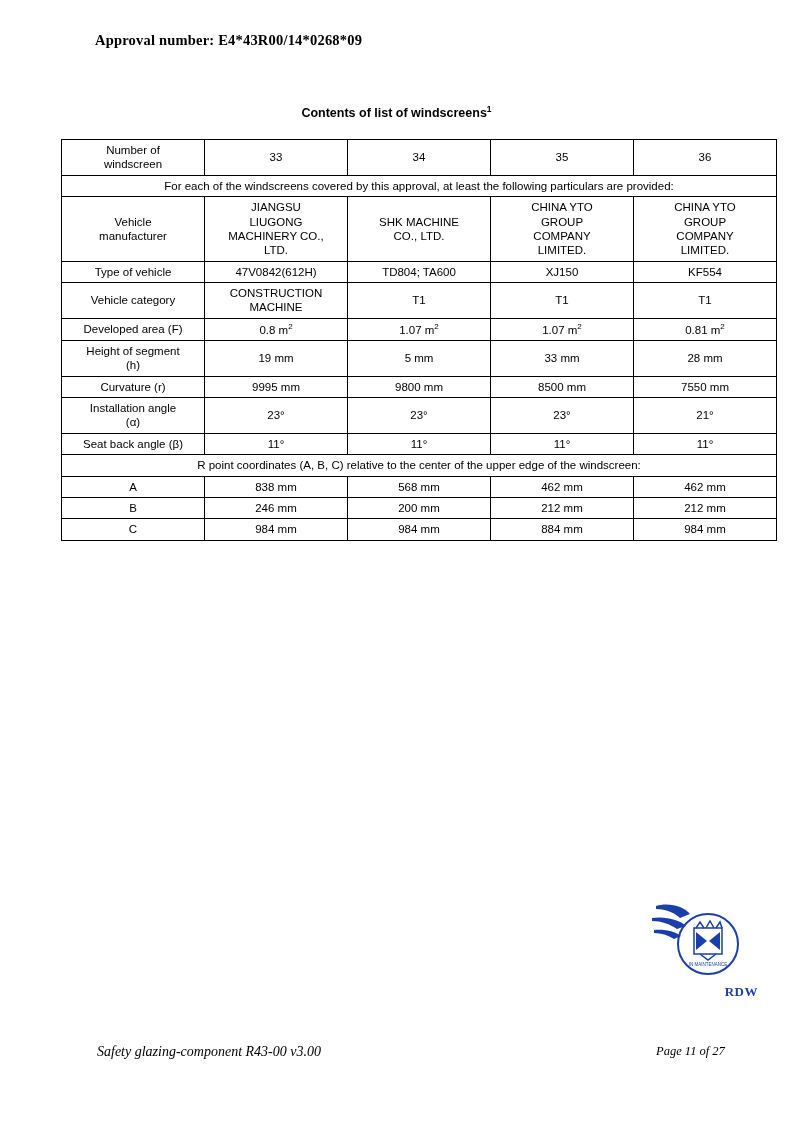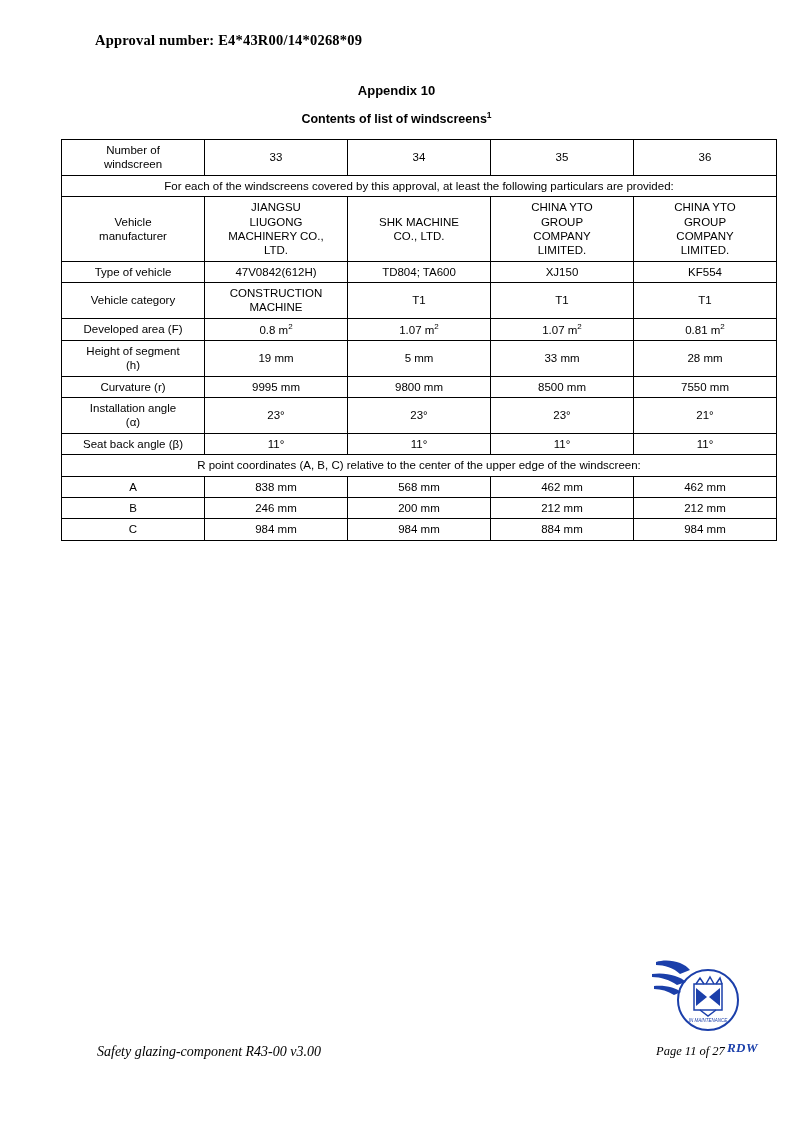--- a/index.html
+++ b/index.html
@@ -36,21 +36,21 @@
     left: 0;
     top: 83px;
     width: 793px;
     text-align: center;
     font-size: 13px;
     font-weight: bold;
   }
   .contents-title {
     position: absolute;
     left: 0;
-    top: 110px;
+    top: 104px;
     width: 793px;
     text-align: center;
     font-size: 12.5px;
     font-weight: bold;
   }
   .contents-title sup {
     font-size: 8.5px;
     font-weight: bold;
     vertical-align: super;
   }
@@ -100,44 +100,42 @@
     position: absolute;
     left: 656px;
     top: 1044px;
     font-family: "Liberation Serif", serif;
     font-style: italic;
     font-size: 12.5px;
   }
   .logo {
     position: absolute;
     left: 650px;
-    top: 956px;
+    top: 900px;
     width: 110px;
     height: 100px;
-    font-style: italic;
   }
   .logo .rdw-text {
     position: absolute;
     right: 2px;
     bottom: 0px;
     font-family: "Liberation Serif", serif;
     font-weight: bold;
     font-size: 13px;
     color: #1b3faa;
     letter-spacing: 0.5px;
   }
 </style>
 </head>
 <body>
 
 <div class="page">
 
   <div class="approval-line">Approval number:  E4*43R00/14*0268*09</div>
 
-  <div class="appendix-title">Appendix 10</div>
 
   <div class="contents-title">
     <span>Contents of list of windscreens</span><sup>1</sup>
   </div>
 
   <table class="main">
     <tbody>
       <tr>
         <td class="label cell-multiline">Number of
 windscreen</td>

